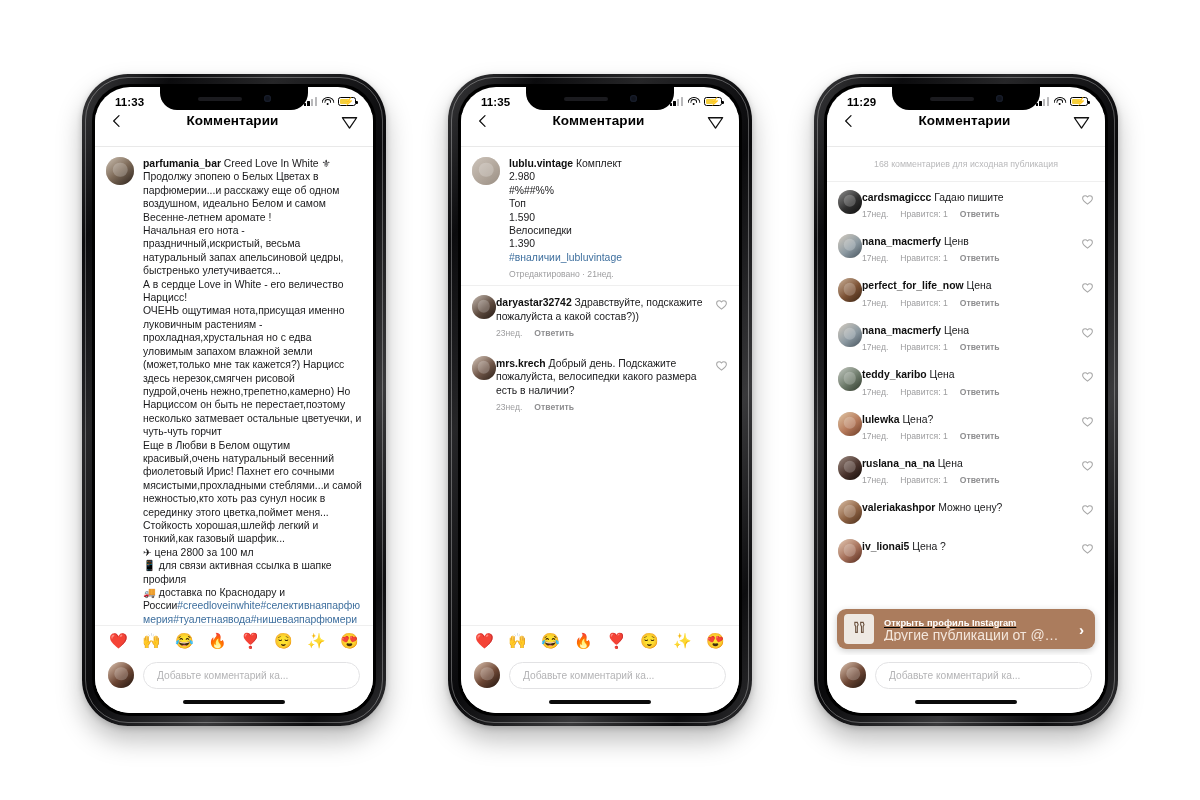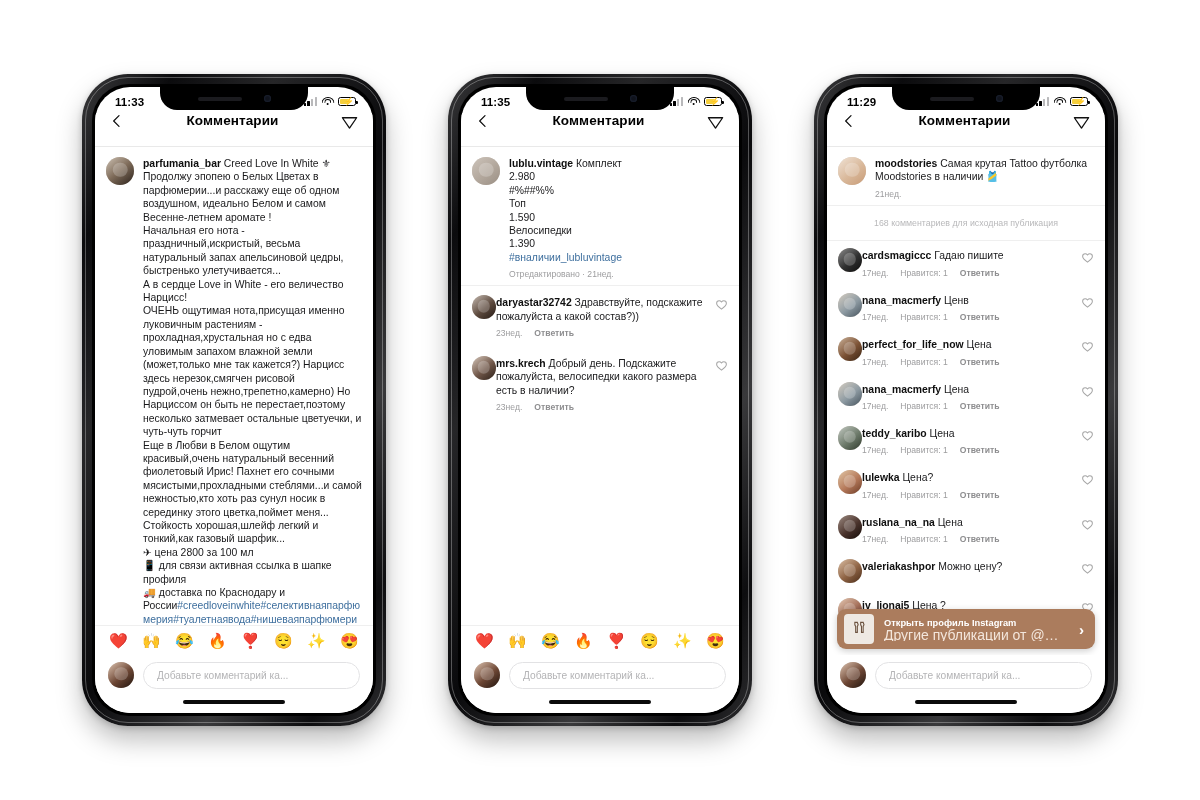--- a/index.html
+++ b/index.html
@@ -177,21 +177,21 @@
     display:flex; align-items:center; gap:10px;
     padding:0 11px 0 7px;
     z-index: 20;
     box-shadow: 0 2px 7px rgba(0,0,0,.20);
   }
   .banner-thumb {
     width:30px; height:30px; border-radius:4px; flex:0 0 auto;
     background:#efe9e3;
     display:flex; align-items:center; justify-content:center;
   }
-  .banner-txt { flex:1 1 auto; min-width:0; }
+  .banner-txt { flex:1 1 auto; min-width:0;text-decoration:underline; }
   .banner-t1 { font-size:9.3px; font-weight:700; color:#fff; line-height:12px; }
   .banner-t2 { font-size:14px; color:#f3e6dc; line-height:12.5px;
                white-space:nowrap; overflow:hidden; text-overflow:ellipsis; }
   .banner-arrow { color:#fff; font-size:15px; font-weight:700; flex:0 0 auto; line-height:1; }
 
   
   .emojibar {
     flex:0 0 30px; height:30px;
     display:flex; align-items:center; justify-content:space-between;
     padding: 0 14px;
@@ -470,32 +470,20 @@
           </span>
           <span class="nav-title">Комментарии</span>
           <span>
             <svg class="ico-send" viewBox="0 0 24 24" fill="none" stroke="#111" stroke-width="1.6" stroke-linejoin="round">
                 <polygon points="3 6 21 6 12 19"></polygon>
               </svg>
           </span>
         </div>
 
         <div class="feed">
-          <div class="post">
-            <div class="av av-28" style="--g:linear-gradient(140deg,#f0e3d6,#d9b89a 55%,#c89b76)"></div>
-            <div class="body">
-              <div class="ctext">
-                <span class="uname">moodstories</span>
-                <span>Самая крутая Tattoo футболка Moodstories в наличии 🎽</span>
-              </div>
-              <div class="meta">
-                <b>21нед.</b>
-              </div>
-            </div>
-          </div>
 
           <div class="divider-note">168 комментариев для исходная публикация</div>
 
           <div class="crow crow-tight">
             <div class="av av-24" style="--g:linear-gradient(140deg,#8f8f8f,#303030 55%,#0d0d0d)"></div>
             <div class="body">
               <div class="ctext">
                 <span class="uname">cardsmagiccc</span>
                 <span>Гадаю пишите</span>
               </div>

